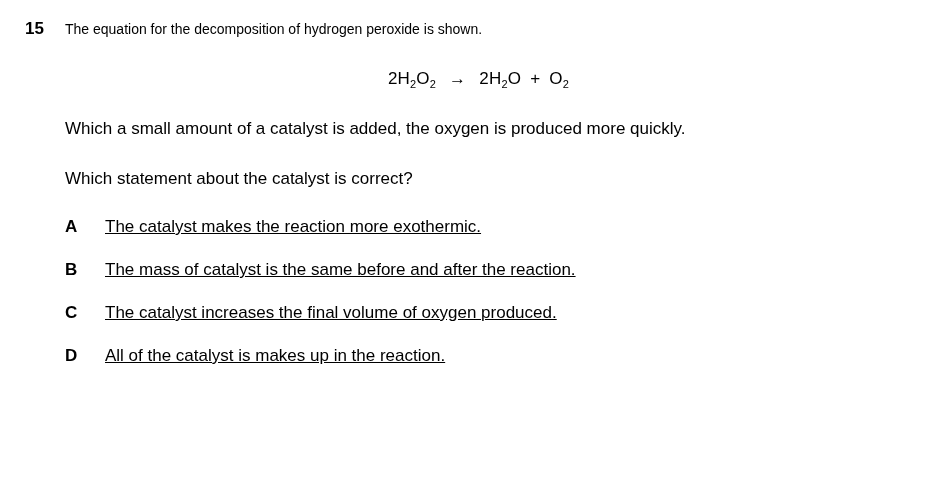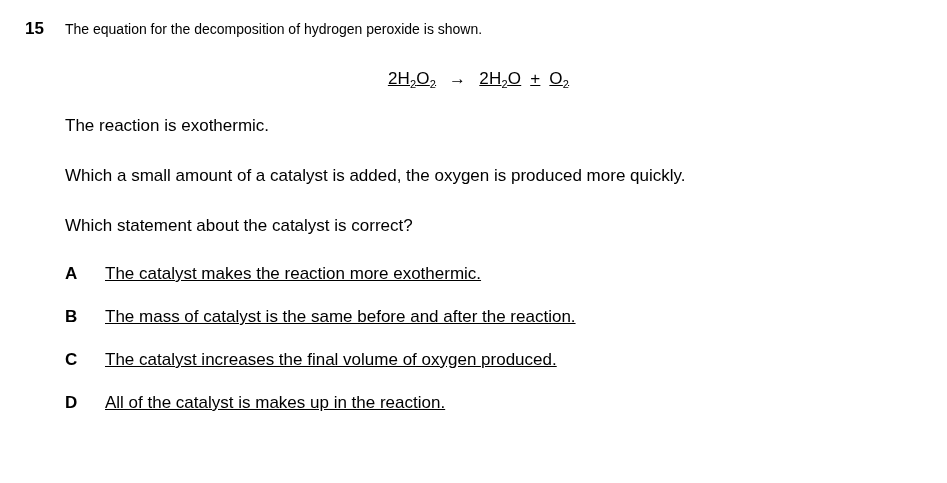--- a/index.html
+++ b/index.html
@@ -42,21 +42,20 @@
     margin-left: 21px;
     font-size: 14px;
     line-height: 24px;
   }
   .equation {
     text-align: center;
     font-size: 17px;
     line-height: 24px;
     margin: 26px 0 13px 10px;
     letter-spacing: 0.2px;
-    text-decoration: underline;
   }
   .equation sub {
     font-size: 11px;
     line-height: 0;
   }
   .eq-sp { display: inline-block; width: 9px; }
   .eq-arrow { display: inline-block; padding: 0 4px; }
   .body-line {
     font-size: 17px;
     line-height: 24px;
@@ -97,21 +96,20 @@
 
     <div class="q-head">
       <div class="q-number">15</div>
       <div class="q-stem">The equation for the decomposition of hydrogen peroxide is shown.</div>
     </div>
 
     <div class="equation">
       <span><span>2H</span><sub>2</sub><span>O</span><sub>2</sub></span><span class="eq-sp"></span><span class="eq-arrow">→</span><span class="eq-sp"></span><span><span>2H</span><sub>2</sub><span>O</span></span><span class="eq-sp"></span><span>+</span><span class="eq-sp"></span><span><span>O</span><sub>2</sub></span>
     </div>
 
-    <div class="body-line gap-1">The reaction is exothermic.</div>
     <div class="body-line gap-2">Which a small amount of a catalyst is added, the oxygen is produced more quickly.</div>
     <div class="body-line gap-3">Which statement about the catalyst is correct?</div>
 
     <div class="options">
       <div class="option">
         <div class="option-letter">A</div>
         <div class="option-text">The catalyst makes the reaction more exothermic.</div>
       </div>
       <div class="option">
         <div class="option-letter">B</div>

